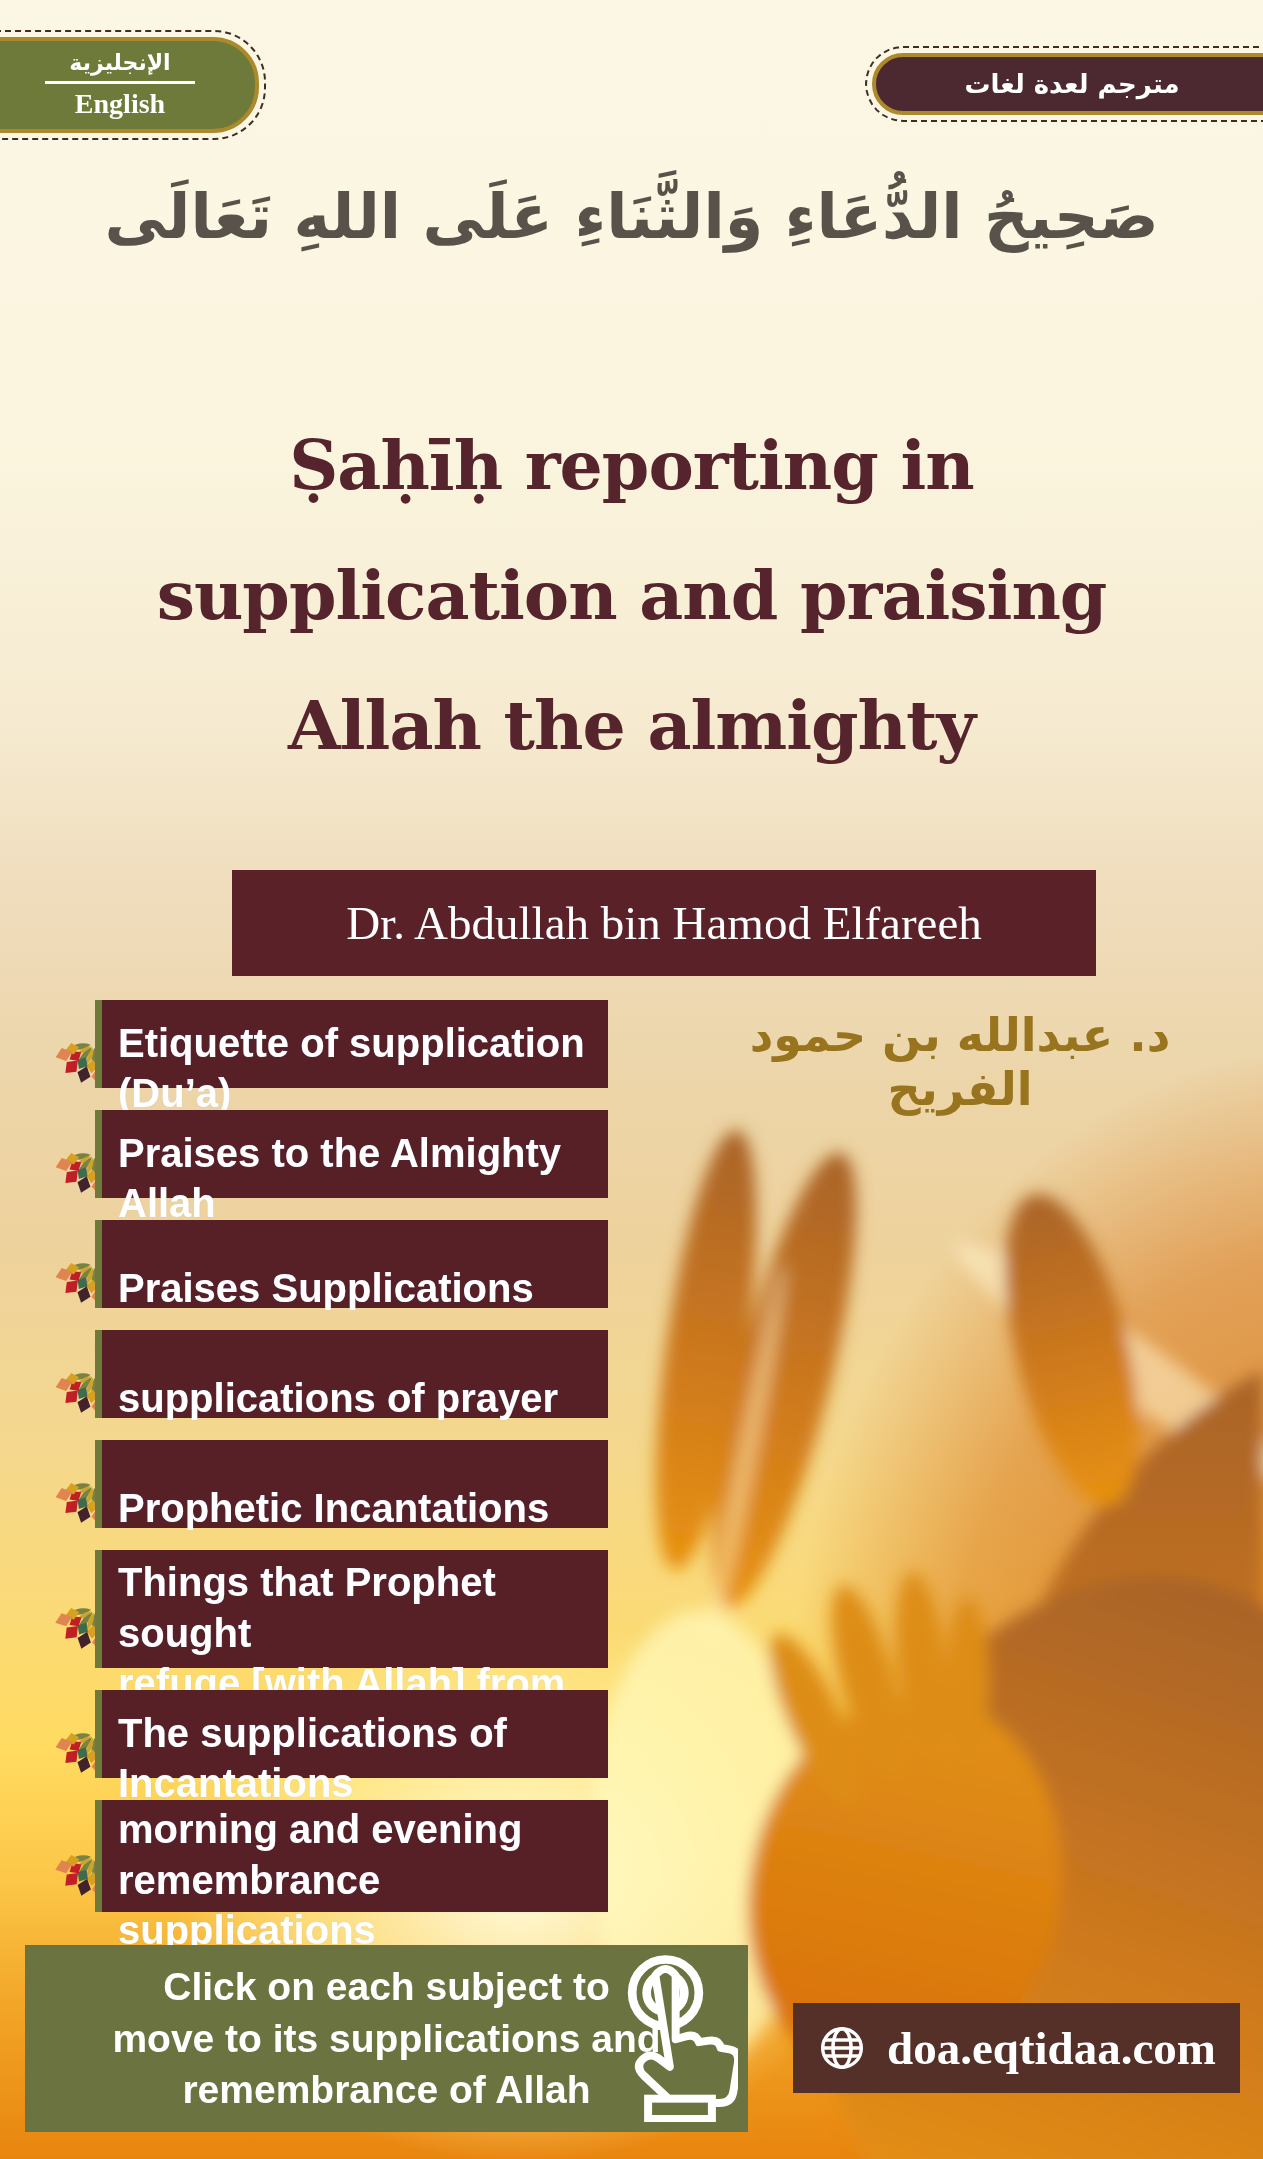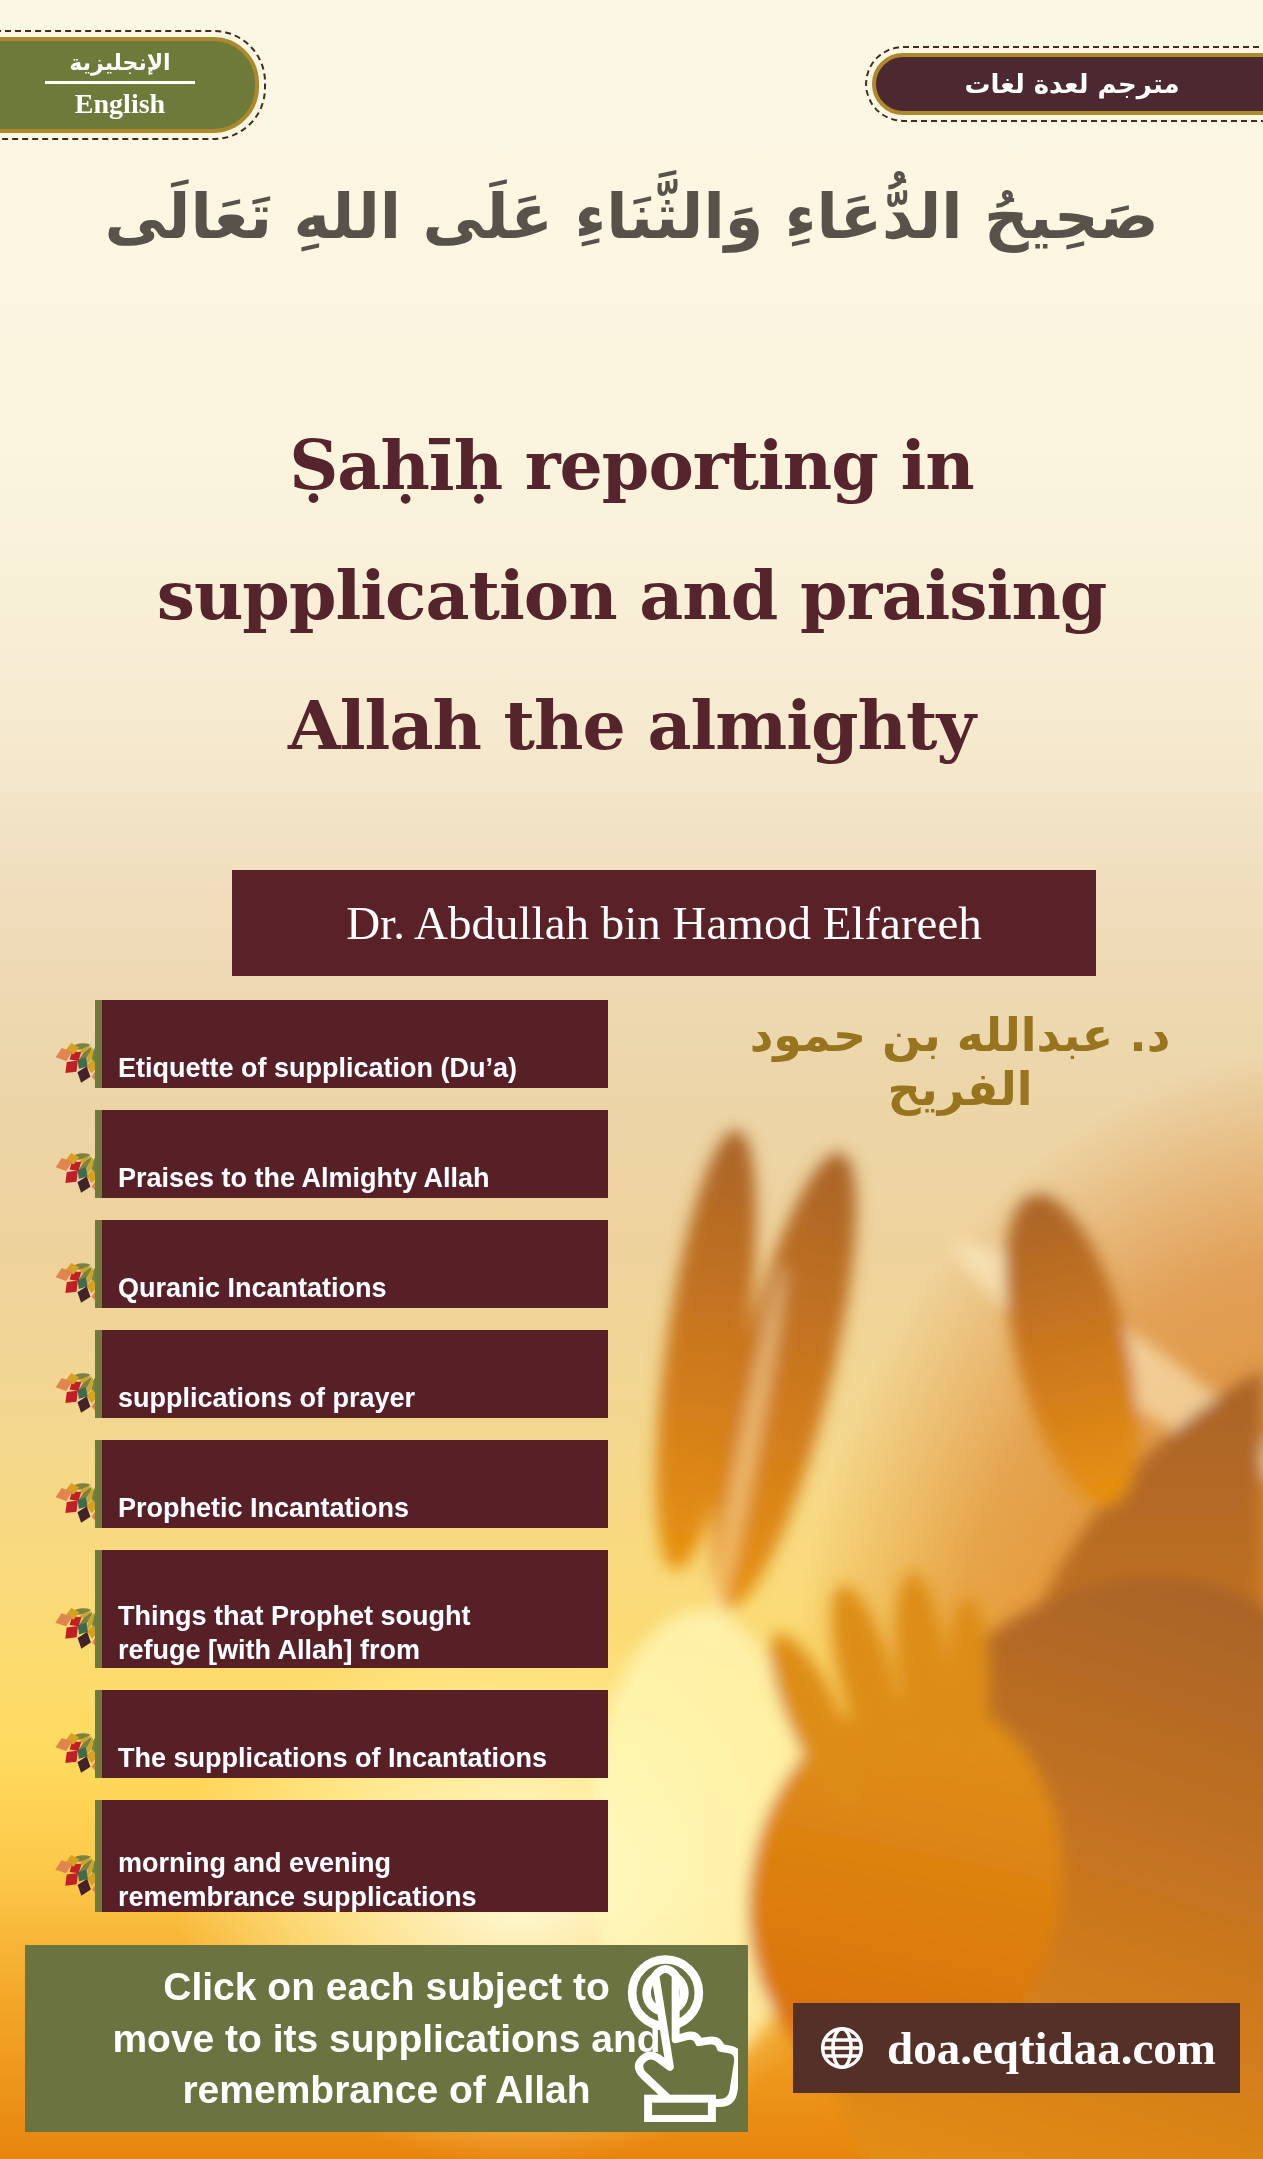--- a/index.html
+++ b/index.html
@@ -32,21 +32,21 @@
   .signature{position:absolute;left:720px;top:1008px;width:480px;text-align:center;direction:rtl;
     font-family:"DejaVu Sans",sans-serif;font-weight:bold;font-size:46px;color:#97741d;}
   
   .subjects{position:absolute;left:45px;top:1000px;width:563px;display:flex;flex-direction:column;}
   .row{display:flex;align-items:stretch;position:relative;margin-bottom:22px;}
   .row.h1{height:88px;} .row.h2a{height:118px;} .row.h2b{height:112px;}
   .flower{width:50px;flex:none;}
   .flower svg{width:100%;height:100%;}
   .greenbar{width:7px;flex:none;background:#6e7a3a;}
   .btn{flex:1;background:#571f26;display:flex;align-items:center;padding:0 10px 0 16px;box-sizing:border-box;}
-  .btn-label{color:#fff;font-weight:bold;font-size:27px;line-height:1.26;white-space:pre-line;
+  .btn-label{color:#fff;font-weight:bold;font-size:40px;line-height:1.26;white-space:pre-line;
     text-shadow:0 0 1px rgba(120,160,255,.35);margin-top:48px;}
   
   .instruction-box{position:absolute;left:25px;top:1945px;width:723px;height:187px;background:#6b7440;
     box-sizing:border-box;display:flex;align-items:center;}
   .instruction-text{flex:1;text-align:center;color:#fff;font-weight:bold;font-size:39px;line-height:1.32;}
   .tap-icon{position:absolute;right:10px;top:10px;width:145px;height:167px;}
   .website-box{position:absolute;left:793px;top:2003px;width:447px;height:90px;background:#553029;
     display:flex;align-items:center;justify-content:center;gap:20px;}
   .globe-icon{width:50px;height:50px;flex:none;}
   .website-text{color:#fff;font-family:"Liberation Serif",serif;font-weight:bold;font-size:47px;}
@@ -175,21 +175,21 @@
       <div class="btn">
           <span class="btn-label">Praises to the Almighty Allah</span>
         </div>
     </div>
     <div class="row h1">
       <div class="flower"><svg viewBox="0 0 50 90" xmlns="http://www.w3.org/2000/svg">
             <use href="#flowerSym"></use>
           </svg></div>
       <div class="greenbar"></div>
       <div class="btn">
-          <span class="btn-label">Quranic Incantations</span>
+          <span class="btn-label">Praises Supplications</span>
         </div>
     </div>
     <div class="row h1">
       <div class="flower"><svg viewBox="0 0 50 90" xmlns="http://www.w3.org/2000/svg">
             <use href="#flowerSym"></use>
           </svg></div>
       <div class="greenbar"></div>
       <div class="btn">
           <span class="btn-label">supplications of prayer</span>
         </div>

